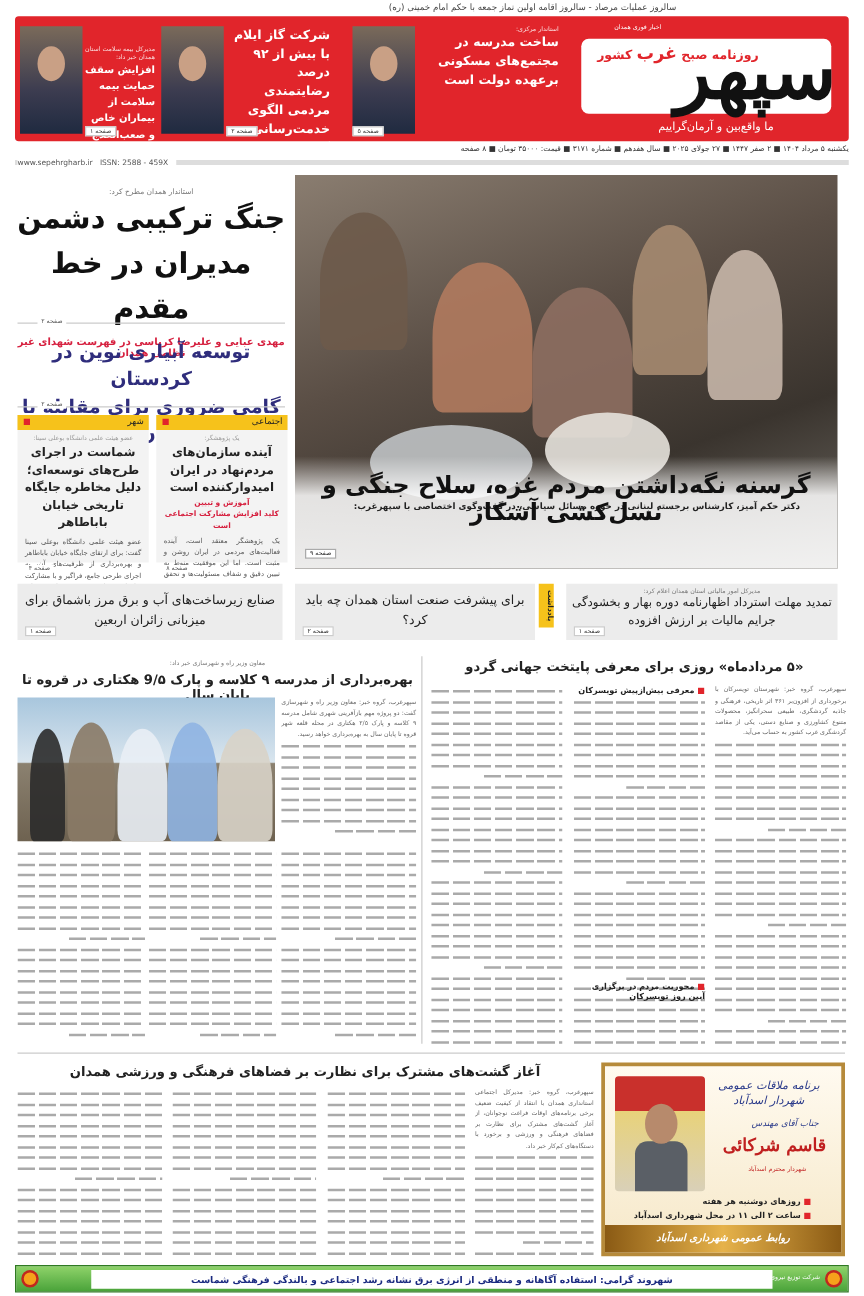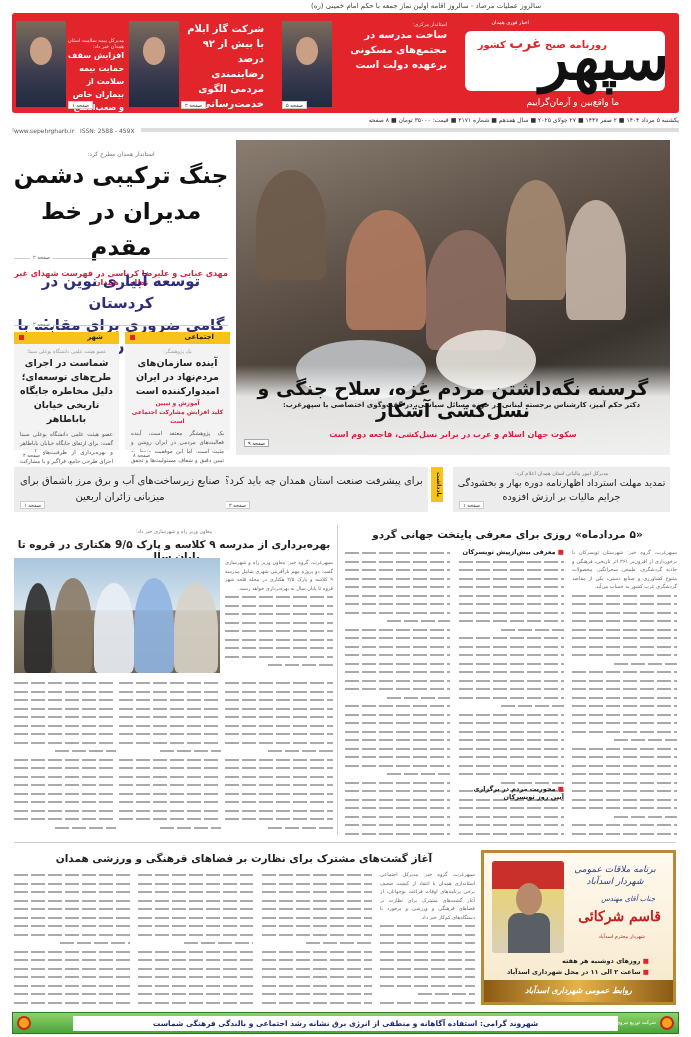--- a/index.html
+++ b/index.html
@@ -30,21 +30,21 @@
 .hero-sub{position:absolute;bottom:16px;width:100%;text-align:center;font-size:8px;color:#d6203f;font-weight:bold}
 .hero-tag{position:absolute;bottom:8px;left:8px;font-size:5px;background:#fff;border:1px solid #aaa;padding:0 3px}
 .person{position:absolute;border-radius:50% 50% 10% 10%;opacity:.9}
 .lead{top:150px;left:12px;width:218px;text-align:center}
 .lead-title{font-size:23px;font-weight:bold;line-height:36px;color:#111}
 .lead-sub{font-size:8px;color:#d6203f;font-weight:bold;margin-top:4px}
 .rule{position:absolute;height:1px;background:#ccc}
 .small-tag{position:absolute;font-size:5px;color:#555;background:#fff;padding:0 3px}
 .kurd{top:270px;left:12px;width:218px;text-align:center;font-size:15px;font-weight:bold;color:#2f2d7c;line-height:22px}
 .box{position:absolute;background:#f3f3f3}
-.box-head{height:12px;background:#f6c21b;font-size:7px;font-weight:bold;padding:1px 16px;position:relative}
+.box-head{height:12px;background:#f6c21b;font-size:7px;font-weight:normal;padding:1px 4px;position:relative}
 .box-head .sq{position:absolute;left:5px;top:3px;width:5px;height:5px;background:#e1252b}
 .box-kick{font-size:5px;color:#999;text-align:center;margin-top:4px}
 .box-title{font-size:9.5px;font-weight:bold;text-align:center;line-height:14px;margin-top:2px;color:#222}
 .box-red{font-size:6px;color:#d6203f;text-align:center;font-weight:bold;line-height:9px}
 .box-body{font-size:5.5px;color:#555;line-height:9px;padding:4px 6px;text-align:justify}
 .gbox{position:absolute;top:467px;height:45px;background:#ececec}
 .gbox-title{font-size:10px;text-align:center;line-height:16px;margin-top:6px;color:#222}
 .gbox .page-tag{left:6px;bottom:3px}
 .yad{position:absolute;top:467px;left:431px;width:12px;height:35px;background:#f6c21b;font-size:6px;writing-mode:vertical-rl;text-align:center;font-weight:bold}
 .sec-title{font-size:10.5px;font-weight:bold;color:#222;text-align:center}
@@ -130,21 +130,20 @@
   <div class="person" style="left:20px;top:30px;width:70px;height:110px;background:#6d5a4a"></div>
   <div class="person" style="left:110px;top:70px;width:80px;height:120px;background:#b07a5e"></div>
   <div class="person" style="left:190px;top:90px;width:80px;height:120px;background:#8d6e60"></div>
   <div class="person" style="left:270px;top:40px;width:60px;height:120px;background:#a58a70"></div>
   <div class="person" style="left:330px;top:60px;width:60px;height:120px;background:#c7b6a8"></div>
   <div class="person" style="left:60px;top:200px;width:130px;height:60px;border-radius:50%;background:#bfc2c4"></div>
   <div class="person" style="left:200px;top:190px;width:100px;height:60px;border-radius:50%;background:#e6e2dc"></div>
   <div class="hero-overlay"></div>
   <div class="hero-kicker">دکتر حکم آمیز، کارشناس برجسته لبنانی در حوزه مسائل سیاسی، در گفت‌وگوی اختصاصی با سپهرغرب:</div>
   <div class="hero-title">گرسنه نگه‌داشتن مردم غزه، سلاح جنگی و نسل‌کشی آشکار</div>
-  <div class="hero-sub">سکوت جهان اسلام و عرب در برابر نسل‌کشی، فاجعه دوم است</div>
   <span class="hero-tag">صفحه ۹</span>
 </div>
 
 <div class="abs lead">
   <div class="kick">استاندار همدان مطرح کرد:</div>
   <div class="lead-title">جنگ ترکیبی دشمن</div>
   <div class="lead-title">مدیران در خط مقدم</div>
   <div class="lead-sub">مهدی عبایی و علیرضا کرباسی در فهرست شهدای غیر نظامی همدان</div>
 </div>
 <div class="rule" style="top:258px;left:14px;width:214px"></div>
@@ -174,21 +173,21 @@
   <div class="box-body">عضو هیئت علمی دانشگاه بوعلی سینا گفت: برای ارتقای جایگاه خیابان باباطاهر و بهره‌برداری از ظرفیت‌های آن، به اجرای طرحی جامع، فراگیر و با مشارکت نهادهای مختلف شهری و جامعه محلی نیاز داریم.</div>
 </div>
 <span class="small-tag" style="top:452px;left:20px">صفحه ۴</span>
 
 <div class="gbox" style="left:453px;width:217px">
   <div class="kick" style="font-size:5px;margin-top:3px">مدیرکل امور مالیاتی استان همدان اعلام کرد:</div>
   <div class="gbox-title" style="margin-top:0;font-size:9.5px;line-height:14px">تمدید مهلت استرداد اظهارنامه دوره بهار و بخشودگی جرایم مالیات بر ارزش افزوده</div>
   <span class="page-tag">صفحه ۱</span>
 </div>
 <div class="yad">یادداشت</div>
-<div class="gbox" style="left:219px;width:209px">
+<div class="gbox" style="left:236px;width:192px">
   <div class="gbox-title">برای پیشرفت صنعت استان همدان چه باید کرد؟</div>
   <span class="page-tag">صفحه ۲</span>
 </div>
 <div class="gbox" style="left:14px;width:212px">
   <div class="gbox-title">صنایع زیرساخت‌های آب و برق مرز باشماق برای میزبانی زائران اربعین</div>
   <span class="page-tag">صفحه ۱</span>
 </div>
 
 <div class="abs sec-title" style="top:528px;left:340px;width:335px">«۵ مردادماه» روزی برای معرفی پایتخت جهانی گردو</div>
 <div class="col-text" style="top:548px;left:572px;width:105px;height:290px">

